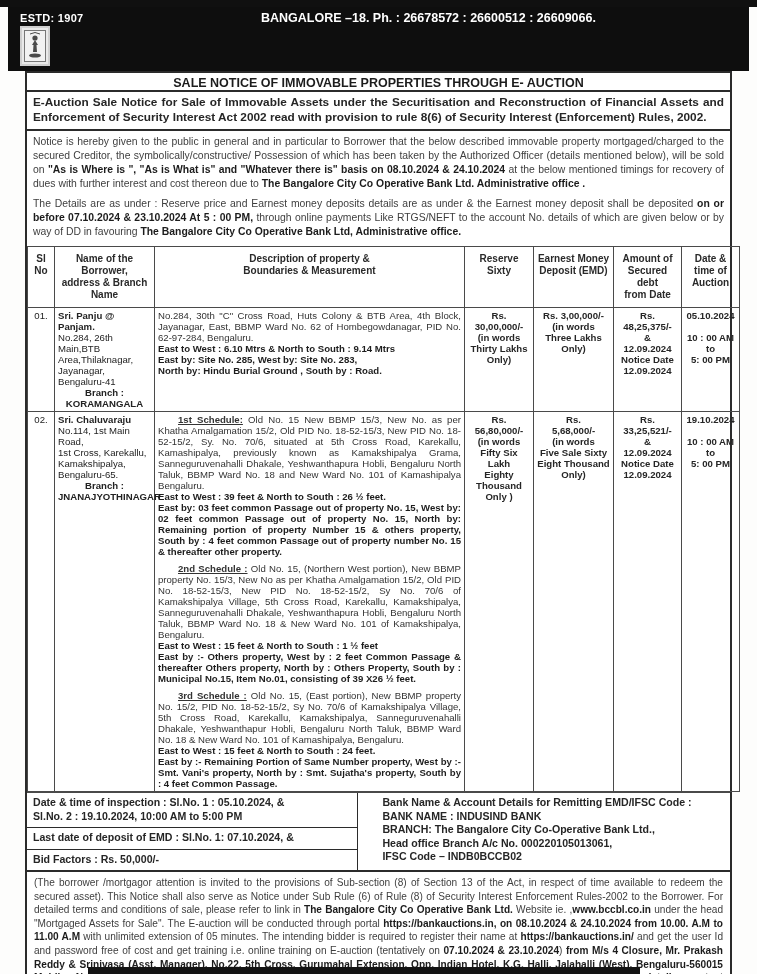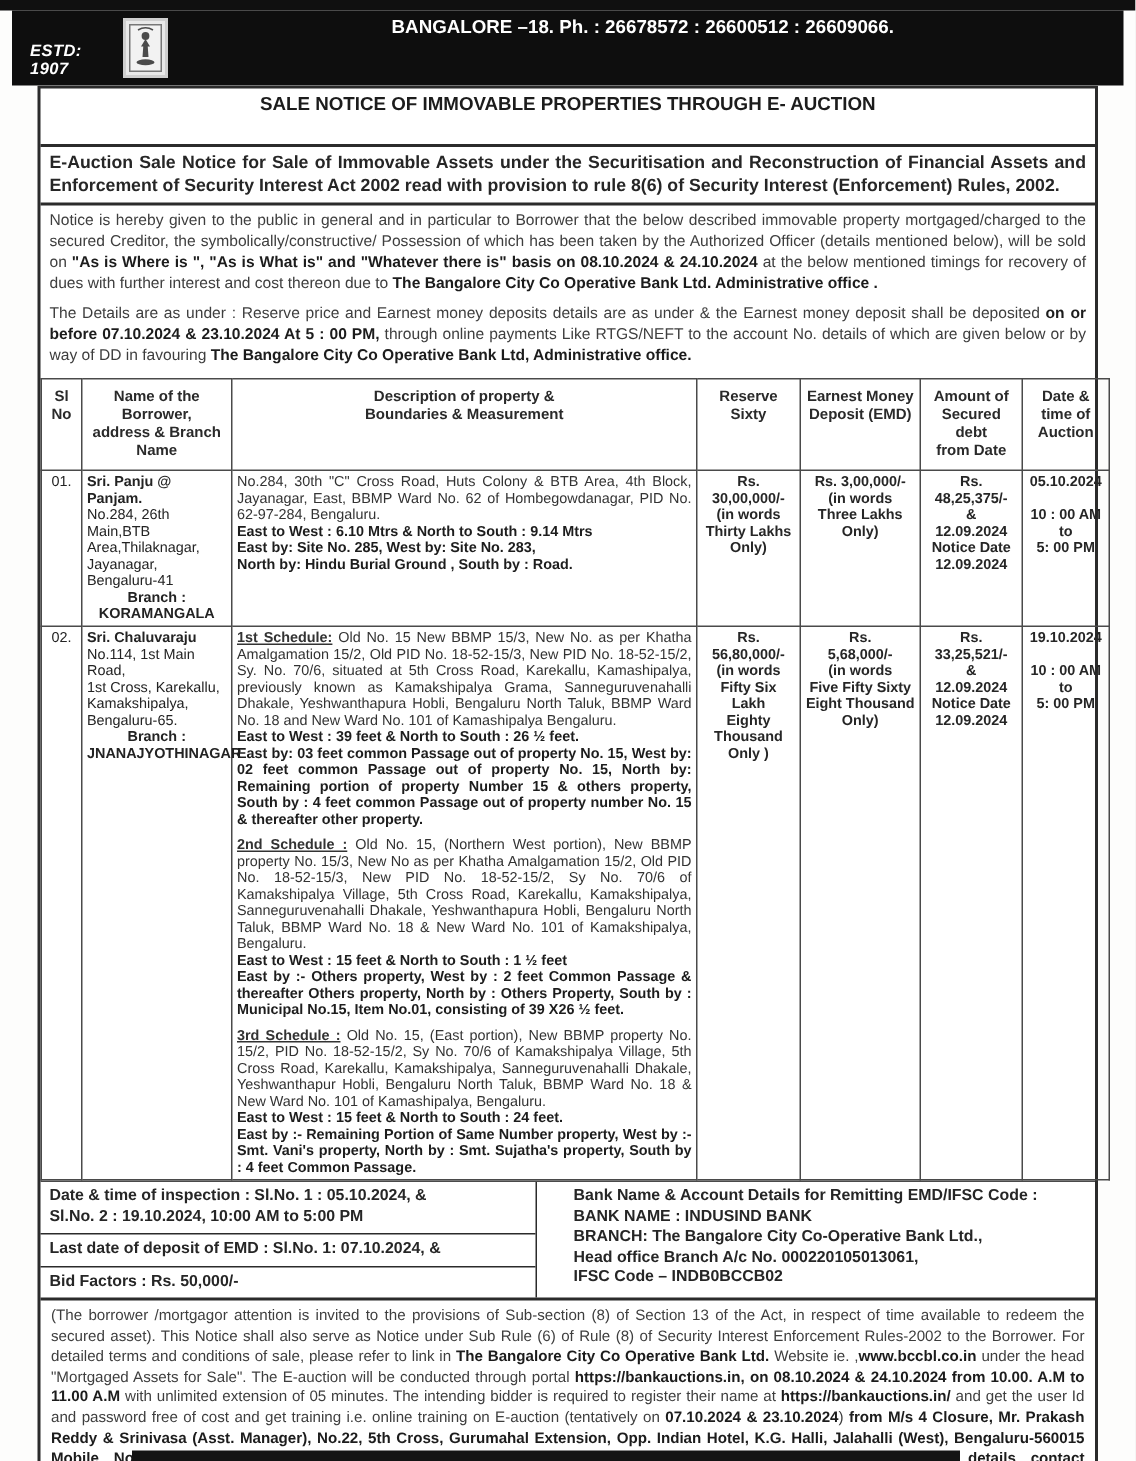--- a/index.html
+++ b/index.html
@@ -3,43 +3,43 @@
 <meta charset="utf-8">
 <style>
   * { box-sizing: border-box; }
   body { margin:0; background:#d9d9d9; }
   .page {
     width:757px; height:974px; margin:0 auto; background:#fdfdfc;
     position:relative; overflow:hidden;
     font-family:"Liberation Sans", sans-serif; color:#232323;
   }
   .b { font-weight:bold; }
-  .u { text-decoration:underline; }
+  .u { text-decoration:underline;margin-left:20px; }
   .center { text-align:center; }
   .justify { text-align:justify; }
   .gap { margin-top:6px; }
 
   .top-strip { height:7px; background:#101010; }
   .masthead {
     margin:0 8px; background:#0e0e0e; color:#fff;
     display:flex; align-items:stretch; padding:3px 12px 5px; gap:8px;
   }
-  .logo-block { width:92px; display:flex; flex-direction:row; align-items:flex-end;font-style:italic; }
+  .logo-block { width:92px; display:flex; flex-direction:column; align-items:flex-start; }
   .estd { font-size:11px; font-weight:bold; letter-spacing:.3px; margin-top:2px; }
   .emblem {
     width:30px; height:40px; margin-top:2px; background:#e9e9e9;
     border:2px solid #cfcfcf; display:flex; align-items:center; justify-content:center;
   }
   .head-text { flex:1; text-align:center; }
   .bank-name { font-size:21px; font-weight:bold; letter-spacing:.2px; line-height:24px; margin-top:1px; }
   .addr { font-size:12.5px; font-weight:bold; line-height:16px; }
 
   .content { margin:0 25px; border:2px solid #2b2b2b; border-top:2px solid #2b2b2b; background:#fff; }
   .title-row {
-    text-align:center; font-weight:bold; font-size:12.5px; padding:3px 0 20px;
+    text-align:center; font-weight:bold; font-size:12.5px; padding:3px 0 0;
     border-bottom:2px solid #2b2b2b; color:#1c1c1c;
   }
   .intro {
     font-weight:bold; font-size:11.8px; line-height:15px; padding:3px 6px 4px;
     border-bottom:2px solid #2b2b2b; text-align:justify; color:#262626;
   }
   .para { font-size:10.4px; line-height:14px; padding:4px 6px 2px; text-align:justify; color:#3e3e3e; }
   .para .b { color:#1c1c1c; }
   .para.last { padding-bottom:5px; }
 
@@ -218,21 +218,21 @@
               <div class="ln b"><span class="b">(in words</span></div>
               <div class="ln b"><span class="b">Fifty Six  Lakh</span></div>
               <div class="ln b"><span class="b">Eighty</span></div>
               <div class="ln b"><span class="b">Thousand</span></div>
               <div class="ln b"><span class="b">Only )</span></div>
             </td>
             <td class="col-emd">
               <div class="ln b"><span class="b">Rs.</span></div>
               <div class="ln b"><span class="b">5,68,000/-</span></div>
               <div class="ln b"><span class="b">(in words</span></div>
-              <div class="ln b"><span class="b">Five Fifty Sixty</span></div>
+              <div class="ln b"><span class="b">Five Sale Sixty</span></div>
               <div class="ln b"><span class="b">Eight Thousand</span></div>
               <div class="ln b"><span class="b">Only)</span></div>
             </td>
             <td class="col-debt">
               <div class="ln b"><span class="b">Rs.</span></div>
               <div class="ln b"><span class="b">33,25,521/-</span></div>
               <div class="ln b"><span class="b">&amp;</span></div>
               <div class="ln b"><span class="b">12.09.2024</span></div>
               <div class="ln b"><span class="b">Notice Date</span></div>
               <div class="ln b"><span class="b">12.09.2024</span></div>

